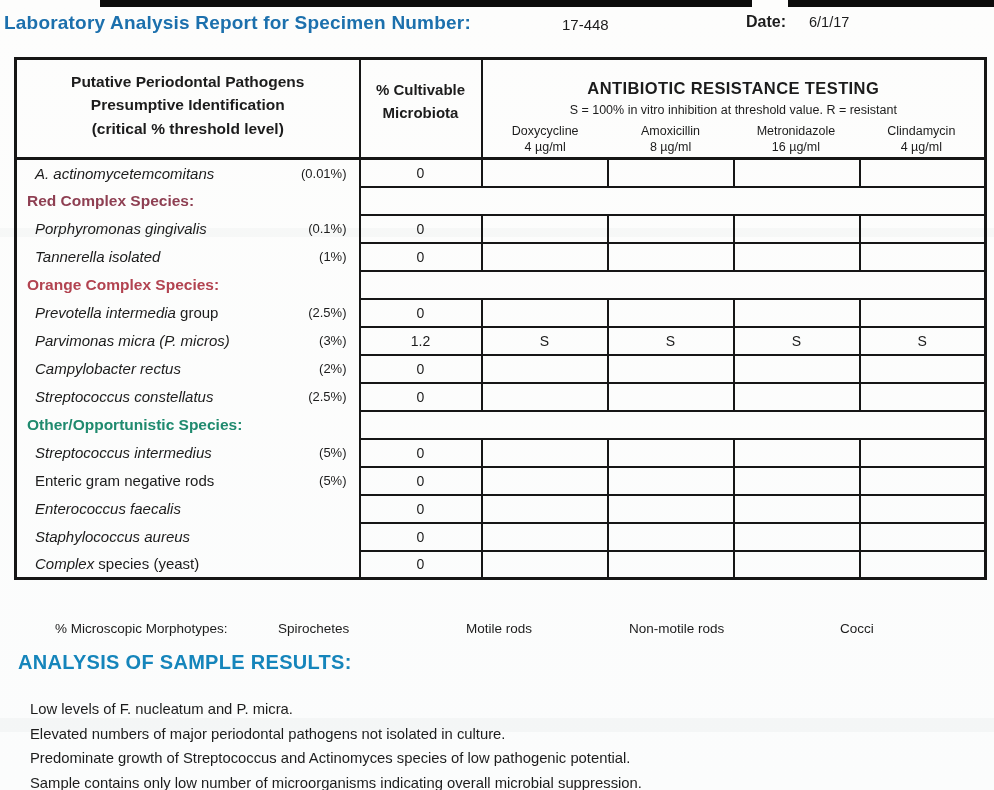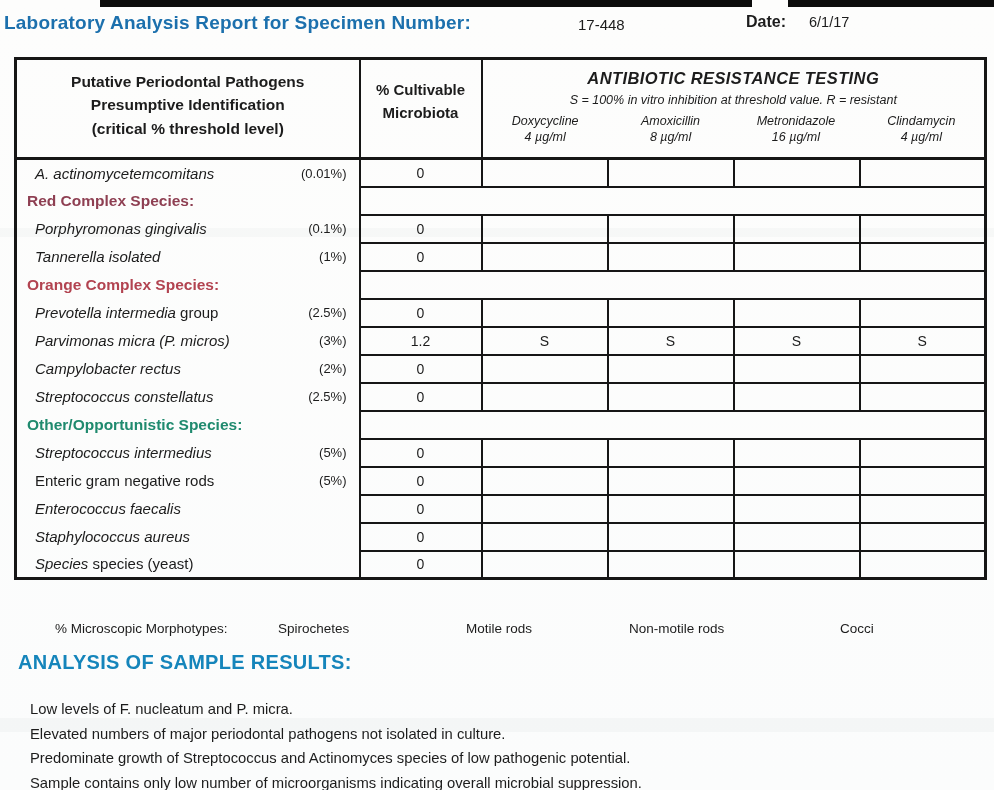--- a/index.html
+++ b/index.html
@@ -11,36 +11,36 @@
   .streak-1 { top:228px; height:9px; background:rgba(150,165,175,0.06); }
   .streak-2 { top:718px; height:14px; background:rgba(150,165,175,0.07); }
 
   .scan-bar { position:absolute; top:0; height:7px; background:#0c0c0c; }
   .scan-bar-1 { left:100px; width:652px; }
   .scan-bar-2 { left:788px; width:206px; }
 
   .title-row { position:absolute; left:0; top:8px; width:100%; height:42px; }
   .report-title { position:absolute; left:4px; top:4px; font-size:19px; font-weight:bold;
                   color:var(--title-blue,#1c70ad); letter-spacing:0.2px; }
-  .specimen-number { position:absolute; left:562px; top:8px; font-size:15px;margin-left:16px; }
+  .specimen-number { position:absolute; left:562px; top:8px; font-size:15px; }
   .date-label { position:absolute; left:746px; top:5px; font-size:16px; font-weight:bold; }
   .date-value { position:absolute; left:809px; top:6px; font-size:14.5px; }
 
   table.report-table { position:absolute; left:14px; top:57px; width:971px;
                        border-collapse:collapse; table-layout:fixed;
                        border:3px solid #161616; }
   col.c-path { width:344px; } col.c-cult { width:122px; }
   col.c-abx  { width:126px; }
 
   th { border-bottom:3px solid #161616; font-weight:bold; vertical-align:top; height:100px; }
   th.th-col1 { border-right:2px solid #161616; font-size:15.5px; line-height:1.5;
                text-align:center; padding-top:10px; }
   th.th-col2 { border-right:2px solid #161616; font-size:15px; line-height:1.55;
                text-align:center; padding-top:18px; }
-  th.th-abx  { padding-top:9px;font-style:italic; }
+  th.th-abx  { padding-top:19px; }
   .abx-title { text-align:center; font-size:16.5px; font-weight:bold; letter-spacing:0.4px; }
   .abx-note  { text-align:center; font-size:12.5px; font-weight:normal; margin-top:5px; }
   .abx-cols  { display:flex; margin-top:7px; }
   .abx-col-label { flex:1; text-align:center; font-size:12.5px; font-weight:normal; line-height:1.25; }
 
   tr.species-row { height:28px; }
   tr.section-row { height:28px; }
   td.name-cell { border-right:2px solid #161616; padding:0; }
   .name-wrap { display:flex; justify-content:space-between; align-items:center;
                padding-left:18px; padding-right:12px; }
@@ -277,21 +277,21 @@
           </td>
           <td class="val-cell">0</td>
           <td class="abx-cell"></td>
           <td class="abx-cell"></td>
           <td class="abx-cell"></td>
           <td class="abx-cell"></td>
         </tr>
         <tr class="species-row">
           <td class="name-cell">
             <div class="name-wrap">
-              <span class="nm"><span class="iname">Species</span><span class="rname"> species (yeast)</span></span>
+              <span class="nm"><span class="iname">Complex</span><span class="rname"> species (yeast)</span></span>
               <span class="threshold"></span>
             </div>
           </td>
           <td class="val-cell">0</td>
           <td class="abx-cell"></td>
           <td class="abx-cell"></td>
           <td class="abx-cell"></td>
           <td class="abx-cell"></td>
         </tr>
       </tbody>

